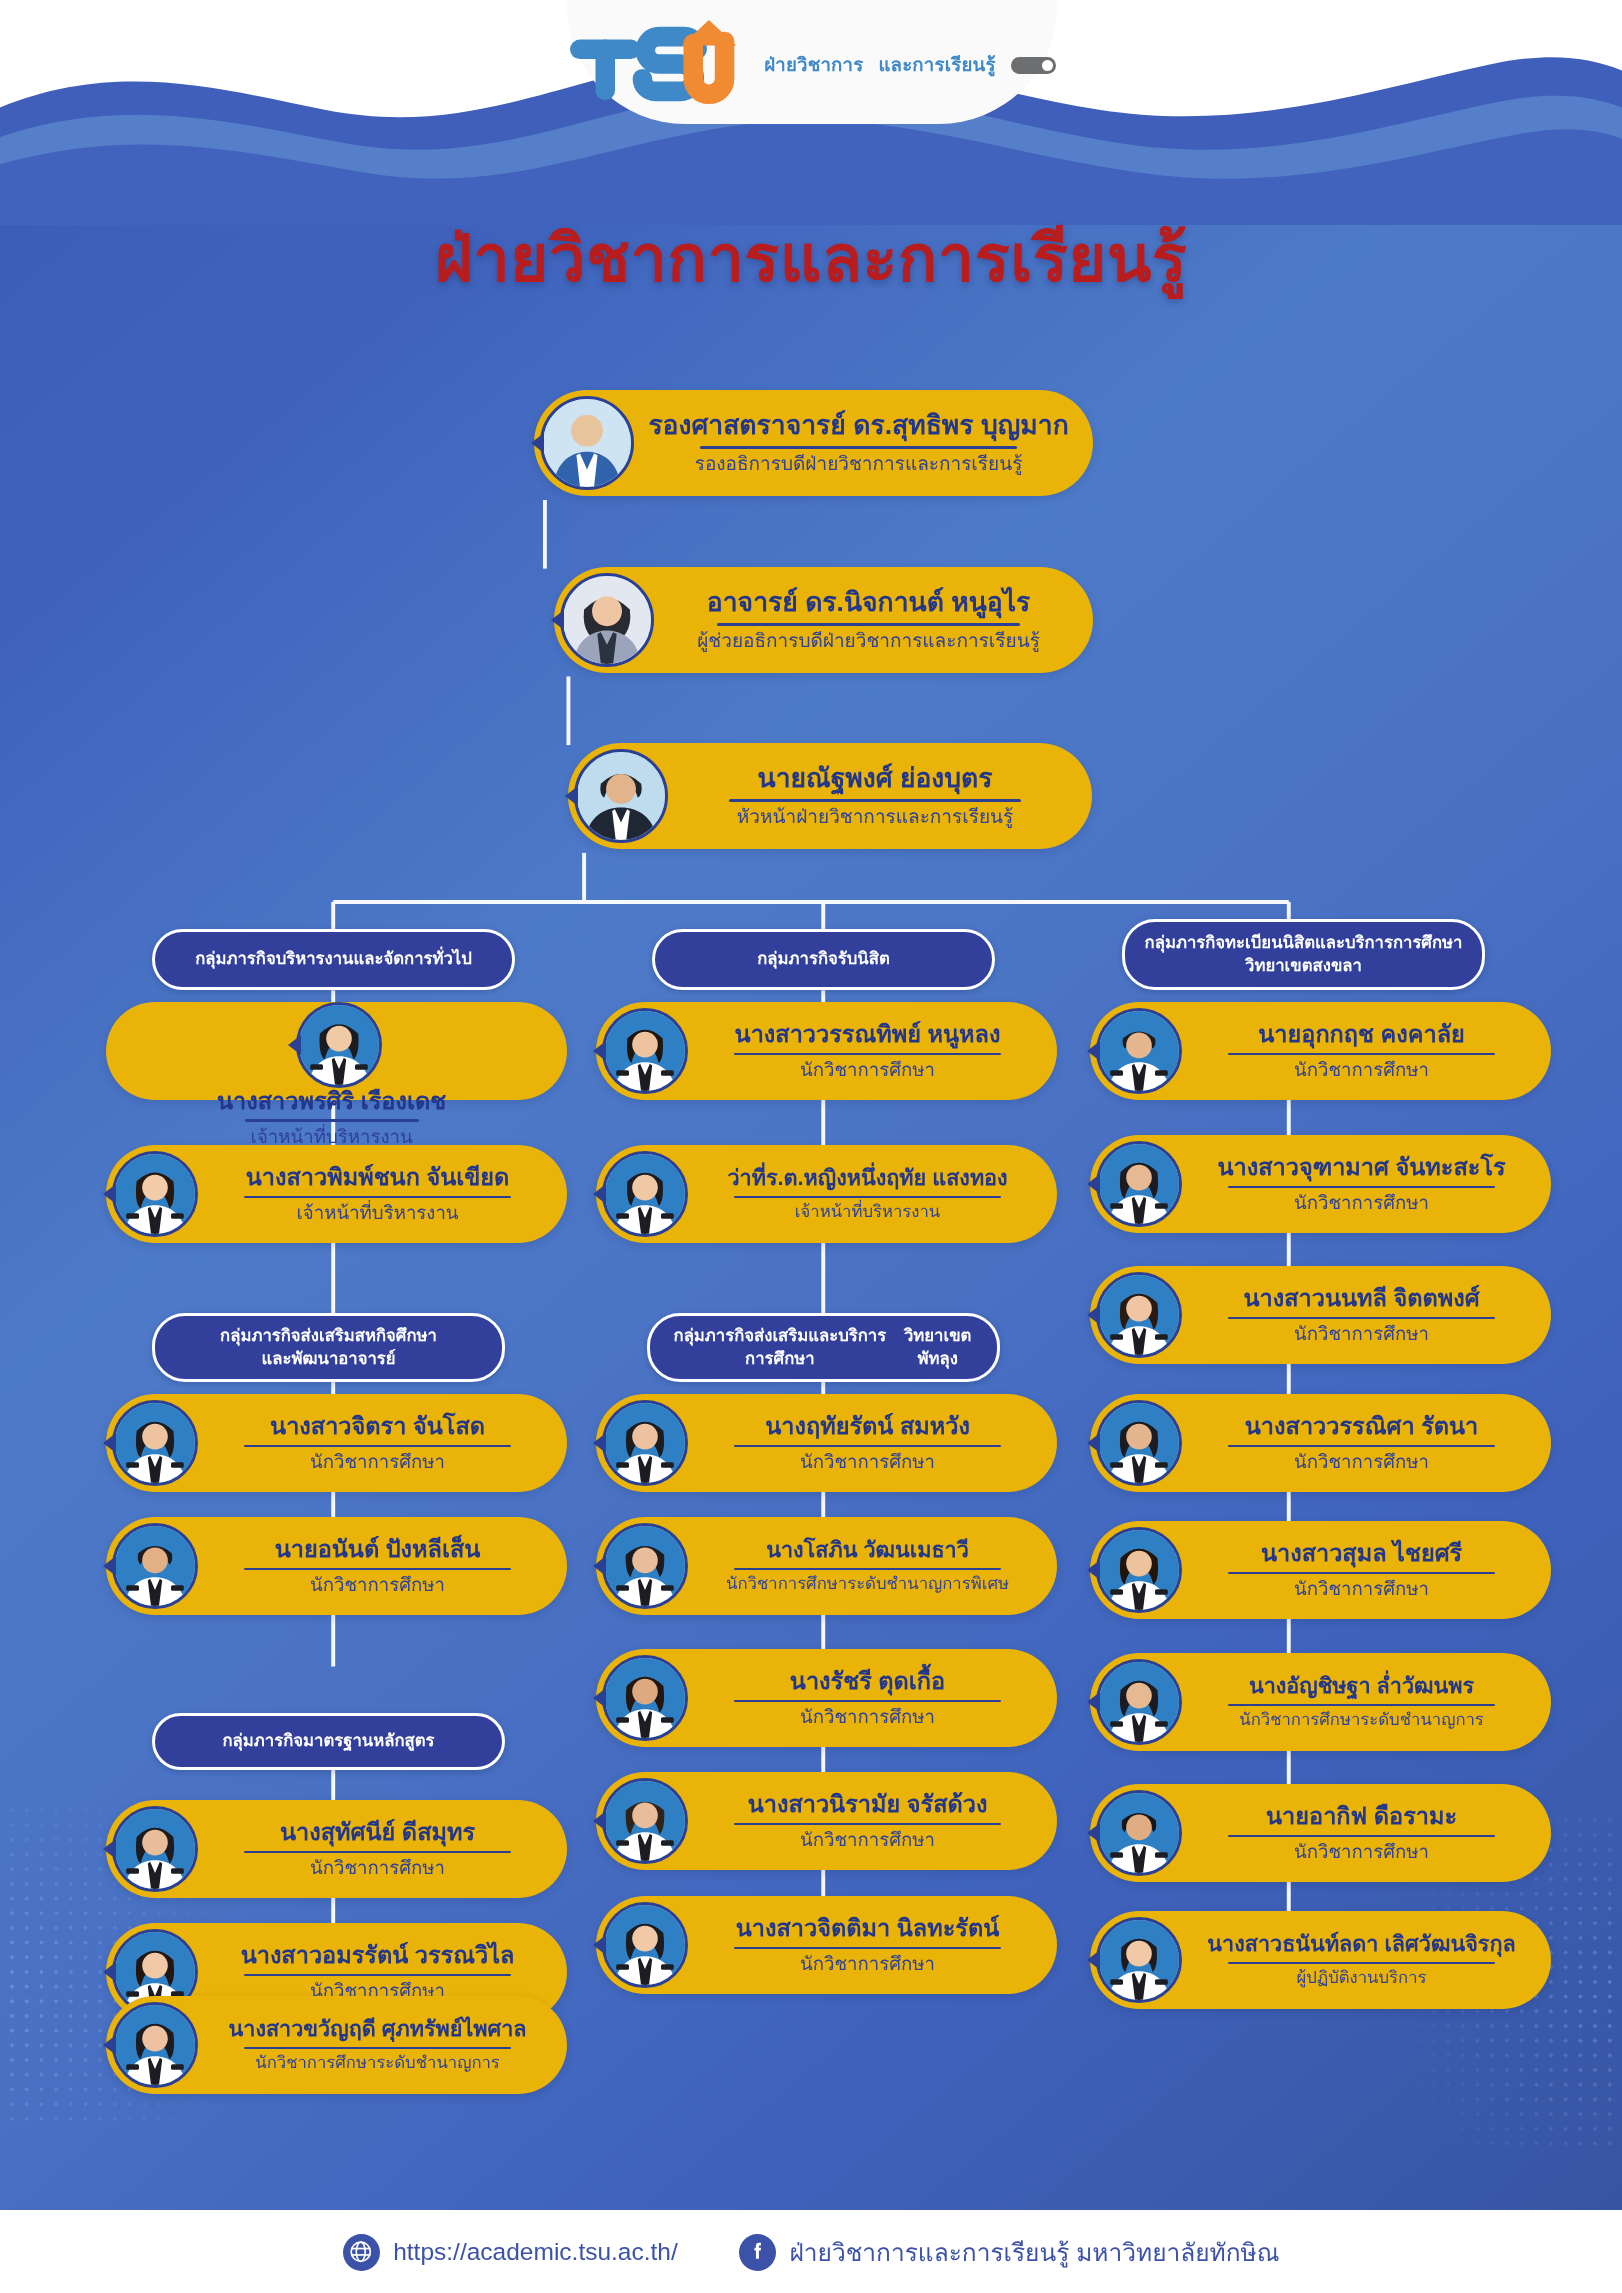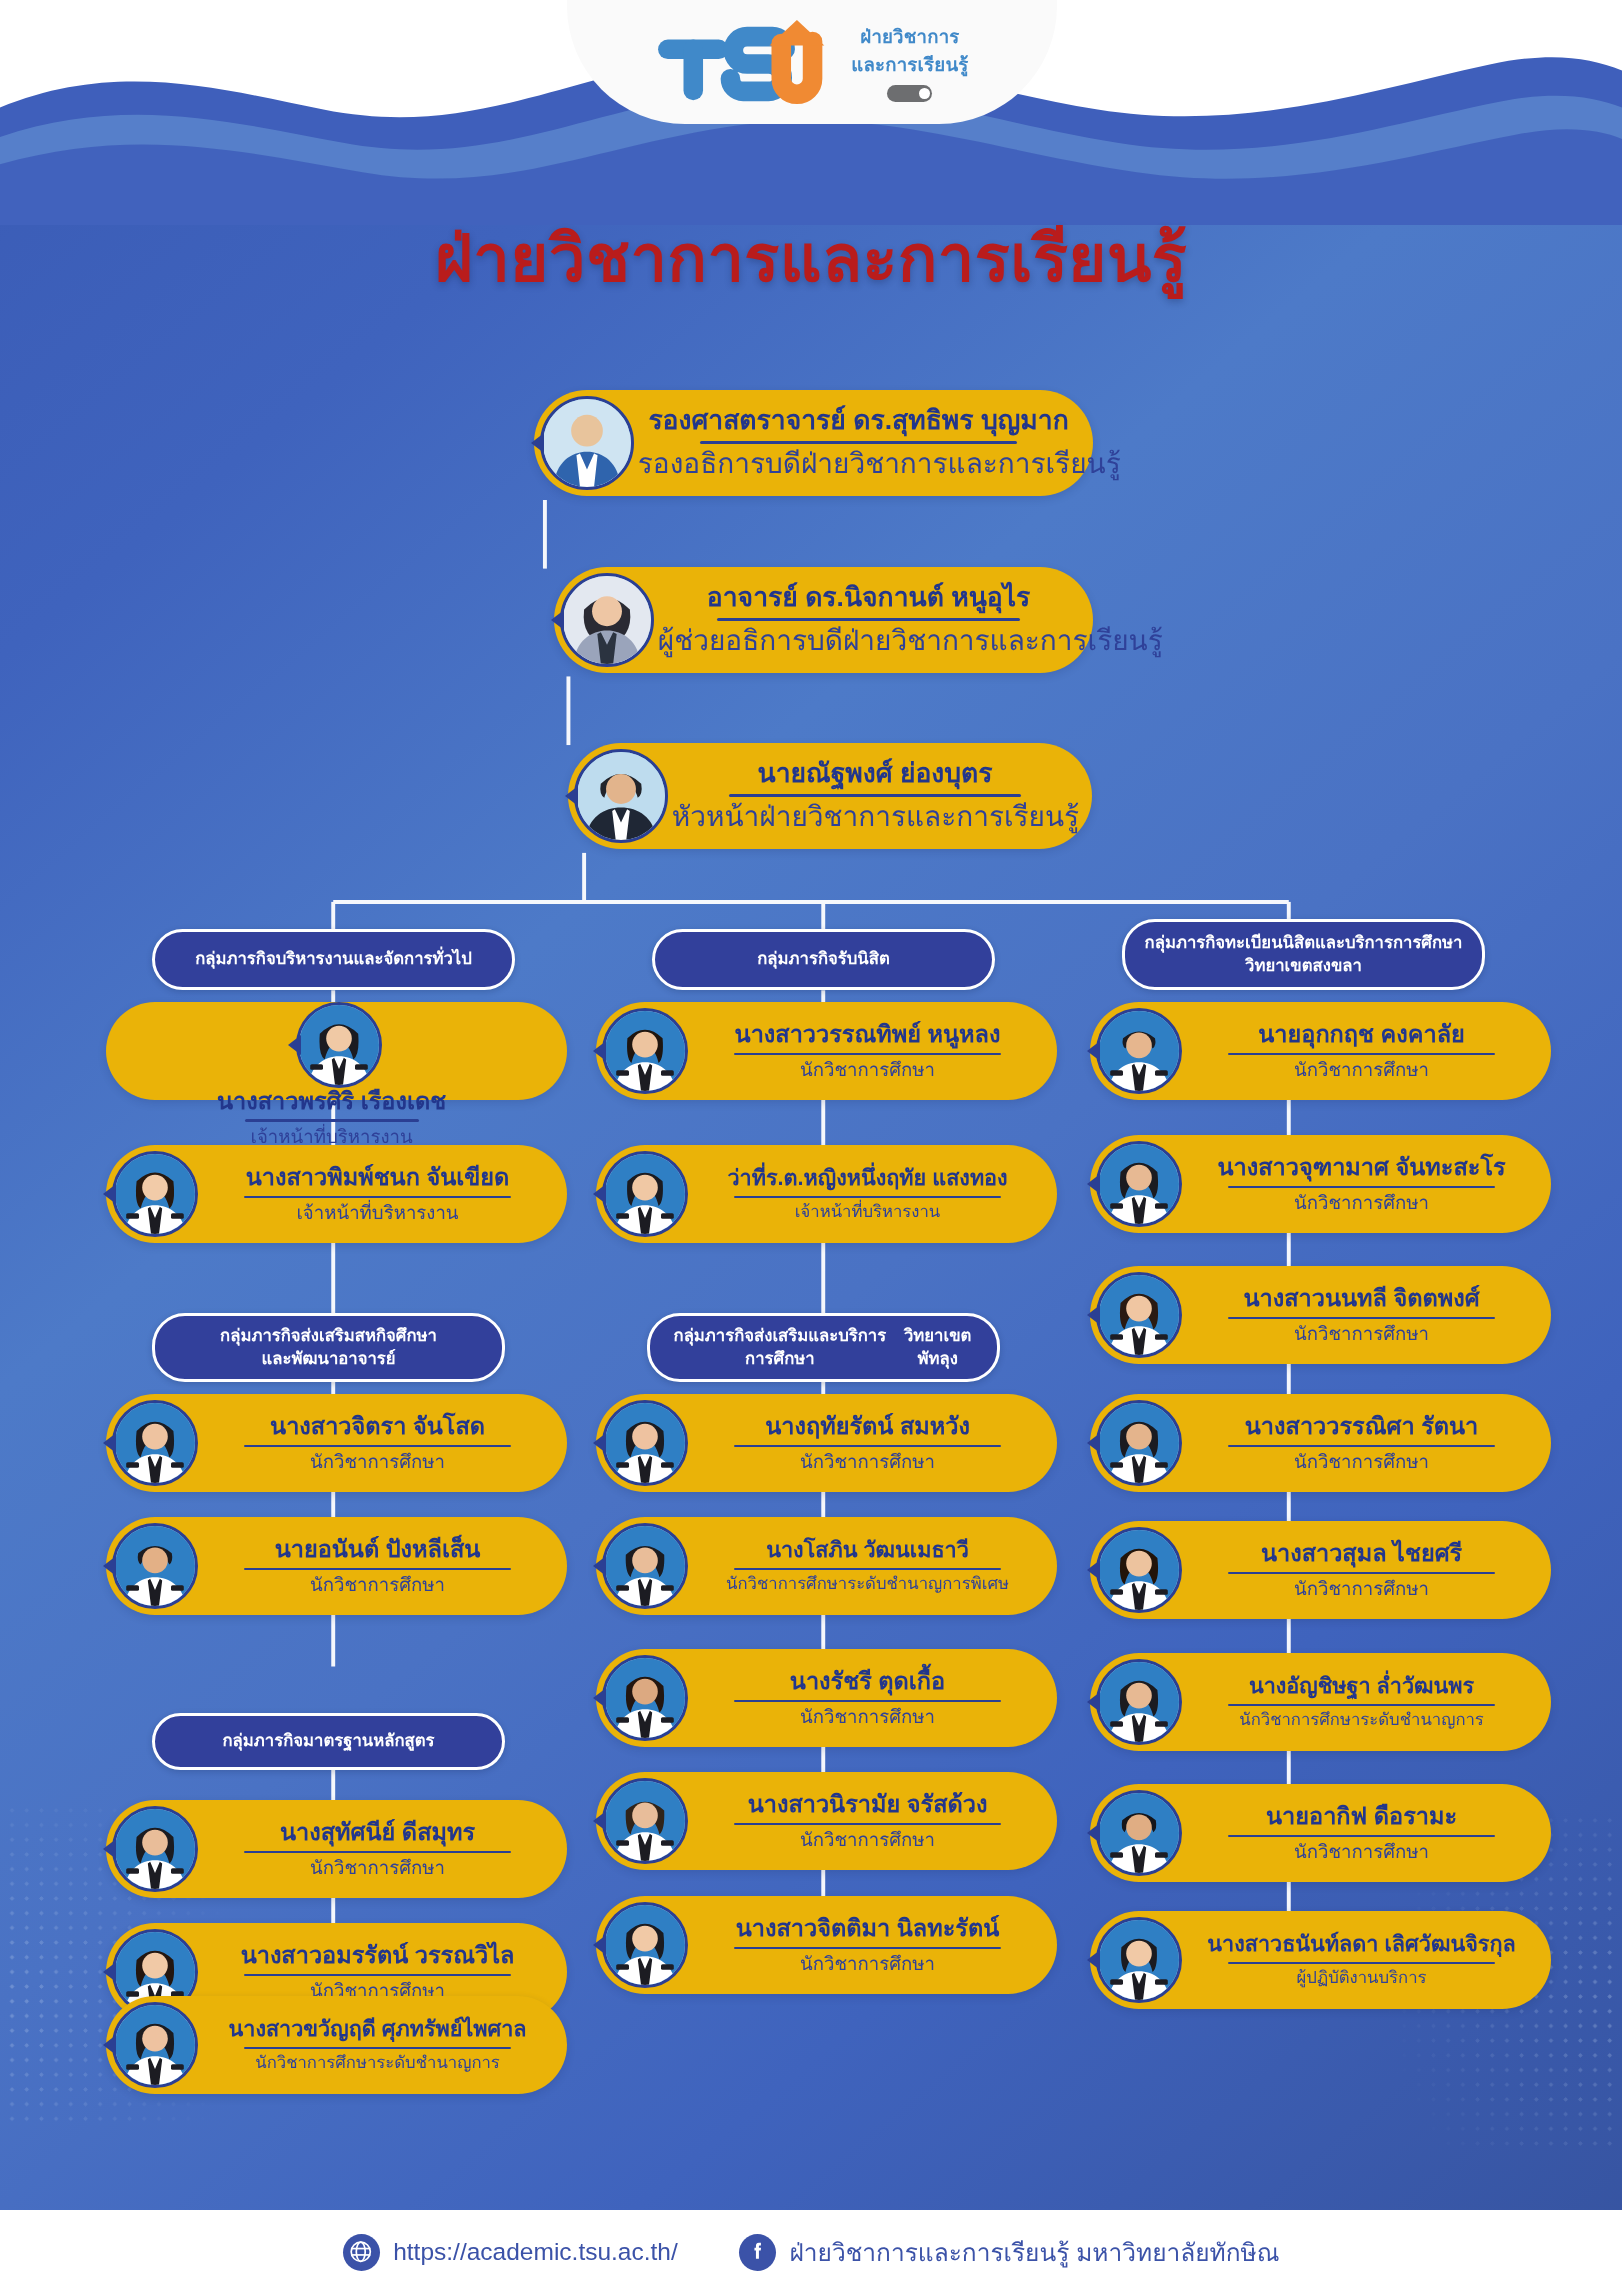--- a/index.html
+++ b/index.html
@@ -21,21 +21,21 @@
   .wave-svg { position: absolute; left:0; top:0; width:1622px; height:225px; z-index:5; }
 
   .logo-badge {
     position: absolute; left: 567px; top: -45px; width: 490px; height: 169px;
     background: #fafafa; border-radius: 0 0 118px 118px; z-index: 7;
     display: flex; align-items: flex-end; justify-content: center;
     padding-bottom: 15.7px;
   }
   .logo-wrap { display: flex; align-items: center; gap: 9.8px; }
   .logo-tsu { display:block; }
-  .logo-thai { display: flex; flex-direction: column; gap: 8px; align-items: center; }
+  .logo-thai { display: flex; flex-direction: row; gap: 15px; }
   .logo-thai .lt1, .logo-thai .lt2 {
     color: #4089c9; font-weight: 700; font-size: 18.6px; line-height: 1.05;
     letter-spacing: 0.2px; white-space: nowrap;
   }
   .logo-pill {
     width: 45px; height: 16.7px; border-radius: 8.8px; background: #6d6e70;
     position: relative; margin-top: 2.9px;
   }
   .logo-pill::after {
     content:""; position:absolute; right:2.9px; top:2.9px; width:10.8px; height:10.8px;
@@ -87,21 +87,21 @@
     color: #22368c; font-weight: 700; white-space: nowrap;
     line-height: 1.12;
   }
   .card .rule { height: 2.9px; background: #2b3f93; margin: 4.9px auto 3.9px; border-radius: 2px; }
   .card .ro { color: #2f4199; white-space: nowrap; line-height: 1.15; }
 
   
   .exec { height: 106px; }
   .exec .avatar-slot { width: 94px; height: 94px; margin-left: 5.9px; }
   .exec .nm { font-size: 26.5px; }
-  .exec .ro { font-size: 28px; }
+  .exec .ro { font-size: 19px; }
   .exec .rule { width: 72%; }
 
   .staff { height: 98px; }
   .staff .avatar-slot { width: 86px; height: 86px; margin-left: 5.9px; }
   .staff .nm { font-size: 23.5px; }
   .staff .ro { font-size: 18.6px; }
   .staff .rule { width: 76%; height: 2.9px; }
   .staff.small .nm { font-size: 21.6px; }
   .staff.small .ro { font-size: 16.7px; }
 

